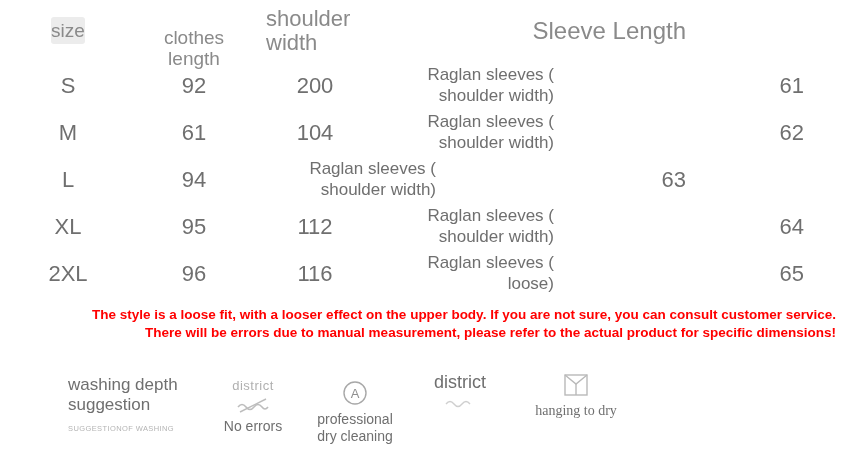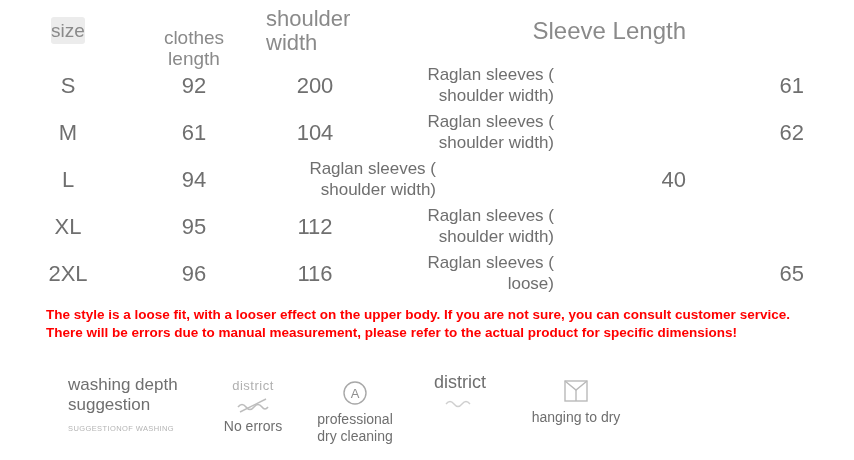--- a/index.html
+++ b/index.html
@@ -102,20 +102,21 @@
   .notice {
     position: absolute;
     left: 46px;
     top: 306px;
     width: 790px;
     color: #ff0000;
     font-family: "Liberation Sans", sans-serif;
     font-weight: bold;
     font-size: 13.5px;
     line-height: 1.35;
+    text-align: right;
   }
   .notice div { white-space: nowrap; }
 
   
   .care {
     position: absolute;
     left: 0;
     top: 366px;
     width: 854px;
     height: 94px;
@@ -152,21 +153,21 @@
     display: block;
     font-size: 14px;
     line-height: 1.18;
     color: #6f6f6f;
     white-space: pre-line;
   }
 
   .item-soak    { left: 200px; top: 12px; width: 106px; }
   .item-dry     { left: 300px; top: 12px; width: 110px; }
   .item-machine { left: 404px; top: 6px;  width: 112px; }
-  .item-hang    { left: 516px; top: 10px; width: 120px; }
+  .item-hang    { left: 516px; top: 4px; width: 120px; font-family: Liberation Serif, serif; }
 
   .ci-toplabel {
     display: block;
     font-size: 13px;
     color: #b0b0b0;
     letter-spacing: 0.5px;
     margin-bottom: 2px;
   }
   .ci-toplabel.big {
     font-size: 18px;
@@ -216,29 +217,30 @@
       <div class="cell c-should" style="white-space:pre-line">Raglan sleeves (
 shoulder width)</div>
       <div class="cell c-sleeve">62</div>
     </div>
 
     <div class="row data-row">
       <div class="cell c-size">L</div>
       <div class="cell c-len">94</div>
       <div class="cell c-should" style="white-space:pre-line">Raglan sleeves (
 shoulder width)</div>
-      <div class="cell c-sleeve">40</div>
+      <div class="cell c-sleeve">63</div>
     </div>
 
     <div class="row data-row">
       <div class="cell c-size">XL</div>
       <div class="cell c-len">95</div>
       <div class="cell c-chest">112</div>
       <div class="cell c-should" style="white-space:pre-line">Raglan sleeves (
 shoulder width)</div>
+      <div class="cell c-sleeve">64</div>
     </div>
 
     <div class="row data-row">
       <div class="cell c-size">2XL</div>
       <div class="cell c-len">96</div>
       <div class="cell c-chest">116</div>
       <div class="cell c-should" style="white-space:pre-line">Raglan sleeves (
 loose)</div>
       <div class="cell c-sleeve">65</div>
     </div>

